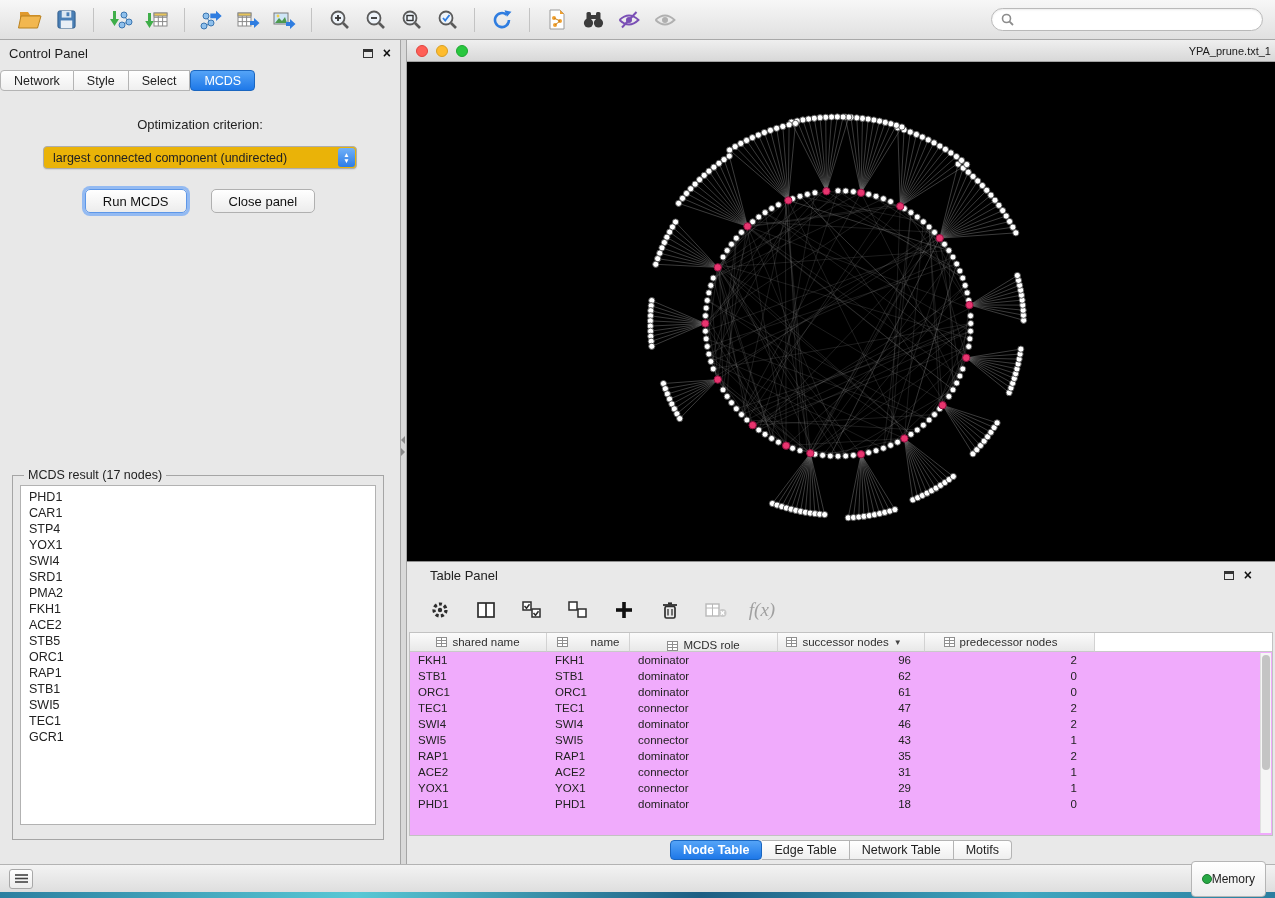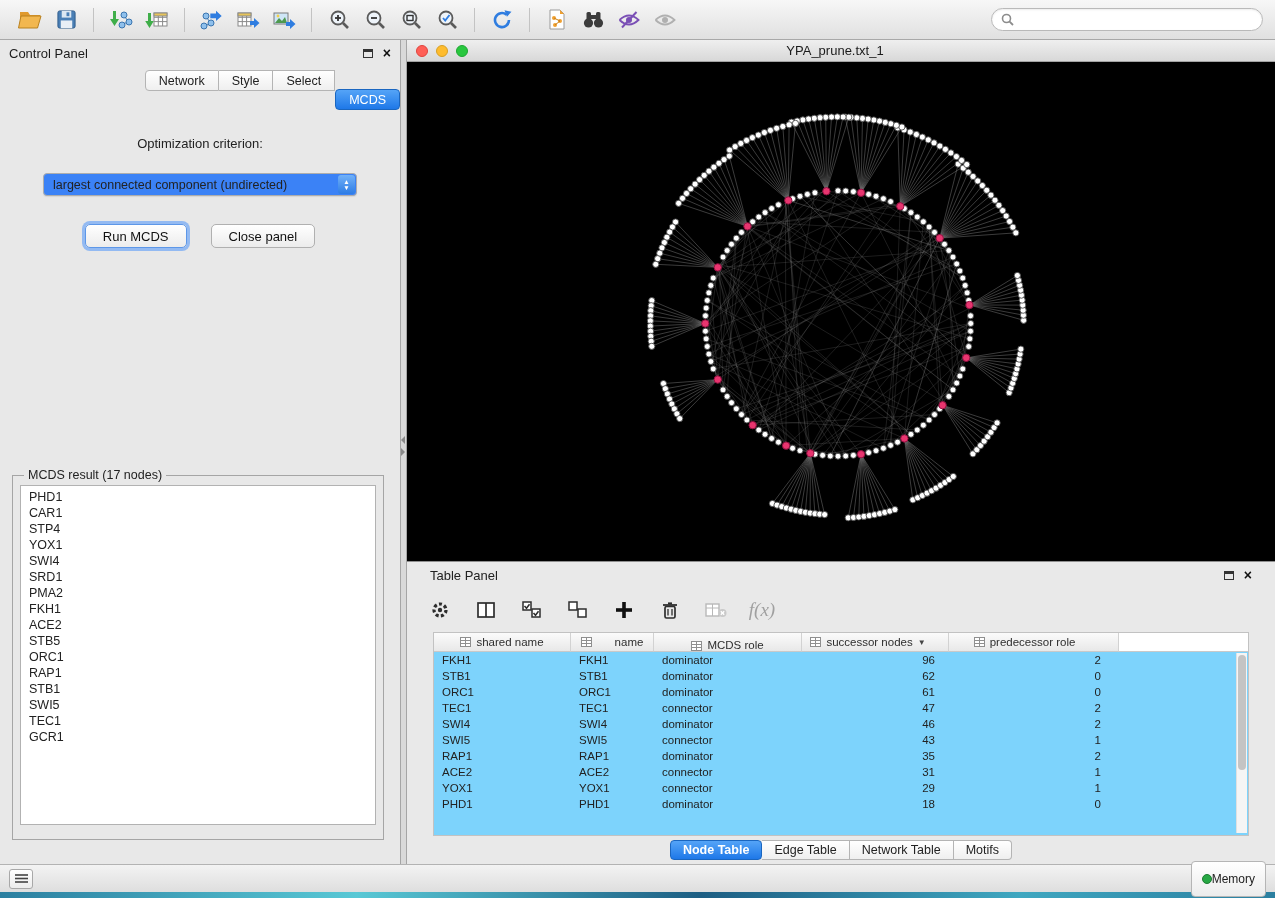--- a/index.html
+++ b/index.html
@@ -23,31 +23,31 @@
 
   
   .control-panel { width:400px; background:#e8e8e8; position:relative;
     display:flex; flex-direction:column; }
   .panel-header { height:26px; display:flex; align-items:center; padding:0 9px;
     font-size:13px; color:#1c1c1c; }
   .win-icons { margin-left:auto; display:flex; align-items:center; gap:10px; }
   .float-ic { width:10px; height:9px; border:1.4px solid #333; border-top-width:3px; }
   .close-ic { font-size:14px; font-weight:bold; color:#111; line-height:10px; }
 
-  .ctabbar { display:flex; justify-content:flex-end; padding:4px 0 10px; }
+  .ctabbar { display:flex; justify-content:flex-start; padding:4px 0 10px; }
   .ctab { height:21px; padding:0 13px; font-size:12.5px; color:#222;
     background:linear-gradient(#ffffff,#efefef); border:1px solid #b4b4b4; border-left-width:0;
     font-family:"Liberation Sans", sans-serif; }
   .ctab:first-child { border-left-width:1px; border-radius:4px 0 0 4px; }
-  .ctab:last-child { border-radius:0 4px 4px 0;margin-top:19px; }
+  .ctab:last-child { border-radius:0 4px 4px 0; }
   .ctab.active { background:linear-gradient(#55a4f7,#1e78e8); color:#fff;
     border-color:#1a66c0; border-radius:4px; border-left-width:1px; }
 
   .opt-label { text-align:center; font-size:13px; margin:16px 0 10px; }
-  .dropdown { margin:12px auto; width:314px; height:23px; background:#3b82f6;
+  .dropdown { margin:4px auto; width:314px; height:23px; background:#eab308;
     border:1px solid #adadad; border-radius:4px; position:relative; display:flex;
     align-items:center; font-size:12.5px; padding-left:9px; box-shadow:0 1px 1px rgba(0,0,0,.08); }
   .dd-stepper { position:absolute; right:1px; top:1px; bottom:1px; width:17px;
     background:linear-gradient(#71b1f8,#2d7ce5); border-radius:3px; display:flex;
     flex-direction:column; align-items:center; justify-content:center; color:#fff;
     font-size:6.5px; line-height:6px; }
   .btnrow { display:flex; justify-content:center; gap:24px; margin-top:16px; }
   .btn { height:24px; padding:0 17px; font-size:13px; color:#111;
     background:linear-gradient(#ffffff,#ececec); border:1px solid #b0b0b0; border-radius:5px;
     font-family:"Liberation Sans", sans-serif; }
@@ -72,31 +72,31 @@
   
   .rightcol { flex:1; display:flex; flex-direction:column; }
   .netwin { height:522px; display:flex; flex-direction:column; border-bottom:1px solid #8f8f8f; }
   .net-titlebar { height:22px; background:linear-gradient(#efefef,#d8d8d8);
     border-bottom:1px solid #a3a3a3; position:relative; display:flex; align-items:center; padding:0 9px; }
   .traffic { display:flex; gap:8px; z-index:2; }
   .dot { width:12px; height:12px; border-radius:50%; }
   .dot.red { background:#ff5f57; border:1px solid #e0443e; }
   .dot.yellow { background:#febc2e; border:1px solid #d8a024; }
   .dot.green { background:#29c73f; border:1px solid #1ea732; }
-  .net-title { position:absolute; left:0; right:12px; text-align:center; font-size:13px; color:#1a1a1a; }
+  .net-title { position:absolute; left:0; right:4px; text-align:right; font-size:11px; color:#1a1a1a; }
   .net-canvas { flex:1; background:#000; position:relative; overflow:hidden; }
   .net-canvas svg { position:absolute; inset:0; width:100%; height:100%; }
 
   
   .table-panel { flex:1; background:#e9e9e9; display:flex; flex-direction:column; }
   .tp-header { height:26px; display:flex; align-items:center; padding:0 23px; font-size:13px; }
   .tp-toolbar { height:44px; display:flex; align-items:center; padding:0 20px; gap:20px; }
   .tpicon { width:26px; height:26px; display:flex; align-items:center; justify-content:center; }
   .fx-label { font-family:"Liberation Serif", serif; font-style:italic; font-size:19px; color:#a0a0a0; }
-  .tp-tablearea { flex:1; margin:0 26px; background:#7dd3fc; border:1px solid #c2c2c2;
+  .tp-tablearea { flex:1; margin:0 2px; background:#f0abfc; border:1px solid #c2c2c2;
     position:relative; overflow:hidden; }
   .thead { display:flex; height:19px; font-size:11.5px; color:#2e2e2e; }
   .th { background:linear-gradient(#fbfbfb,#e8e8e8); border-right:1px solid #d2d2d2;
     border-bottom:1px solid #c9c9c9; display:flex; align-items:center; justify-content:center; gap:5px; }
   .th.cfill { background:#fff; border-right:none; }
   .tr { display:flex; height:16px; font-size:11.5px; align-items:center; }
   .td { overflow:hidden; white-space:nowrap; padding-left:8px; }
   .c0 { width:137px; } .c1 { width:83px;gap:23px; } .c2 { width:148px;align-items:flex-end; }
   .c3 { width:147px; text-align:right; padding-right:14px; padding-left:0; }
   .c4 { width:170px; text-align:right; padding-right:18px; padding-left:0; }
@@ -1052,21 +1052,21 @@
               <span>successor nodes</span>
               <span class="sort-ch">▼</span>
             </div>
             <div class="th c4">
               <svg width="11" height="10" viewBox="0 0 11 10">
                 <rect x="0.5" y="0.5" width="10" height="9" fill="#fff" stroke="#8f8f8f"></rect>
                 <line x1="0.5" y1="3.5" x2="10.5" y2="3.5" stroke="#8f8f8f"></line>
                 <line x1="0.5" y1="6.5" x2="10.5" y2="6.5" stroke="#8f8f8f"></line>
                 <line x1="5.5" y1="0.5" x2="5.5" y2="9.5" stroke="#8f8f8f"></line>
               </svg>
-              <span>predecessor role</span>
+              <span>predecessor nodes</span>
             </div>
             <div class="th cfill"></div>
           </div>
         <div>
             <div class="tr">
               <div class="td c0">FKH1</div>
               <div class="td c1">FKH1</div>
               <div class="td c2">dominator</div>
               <div class="td c3">96</div>
               <div class="td c4">2</div>

